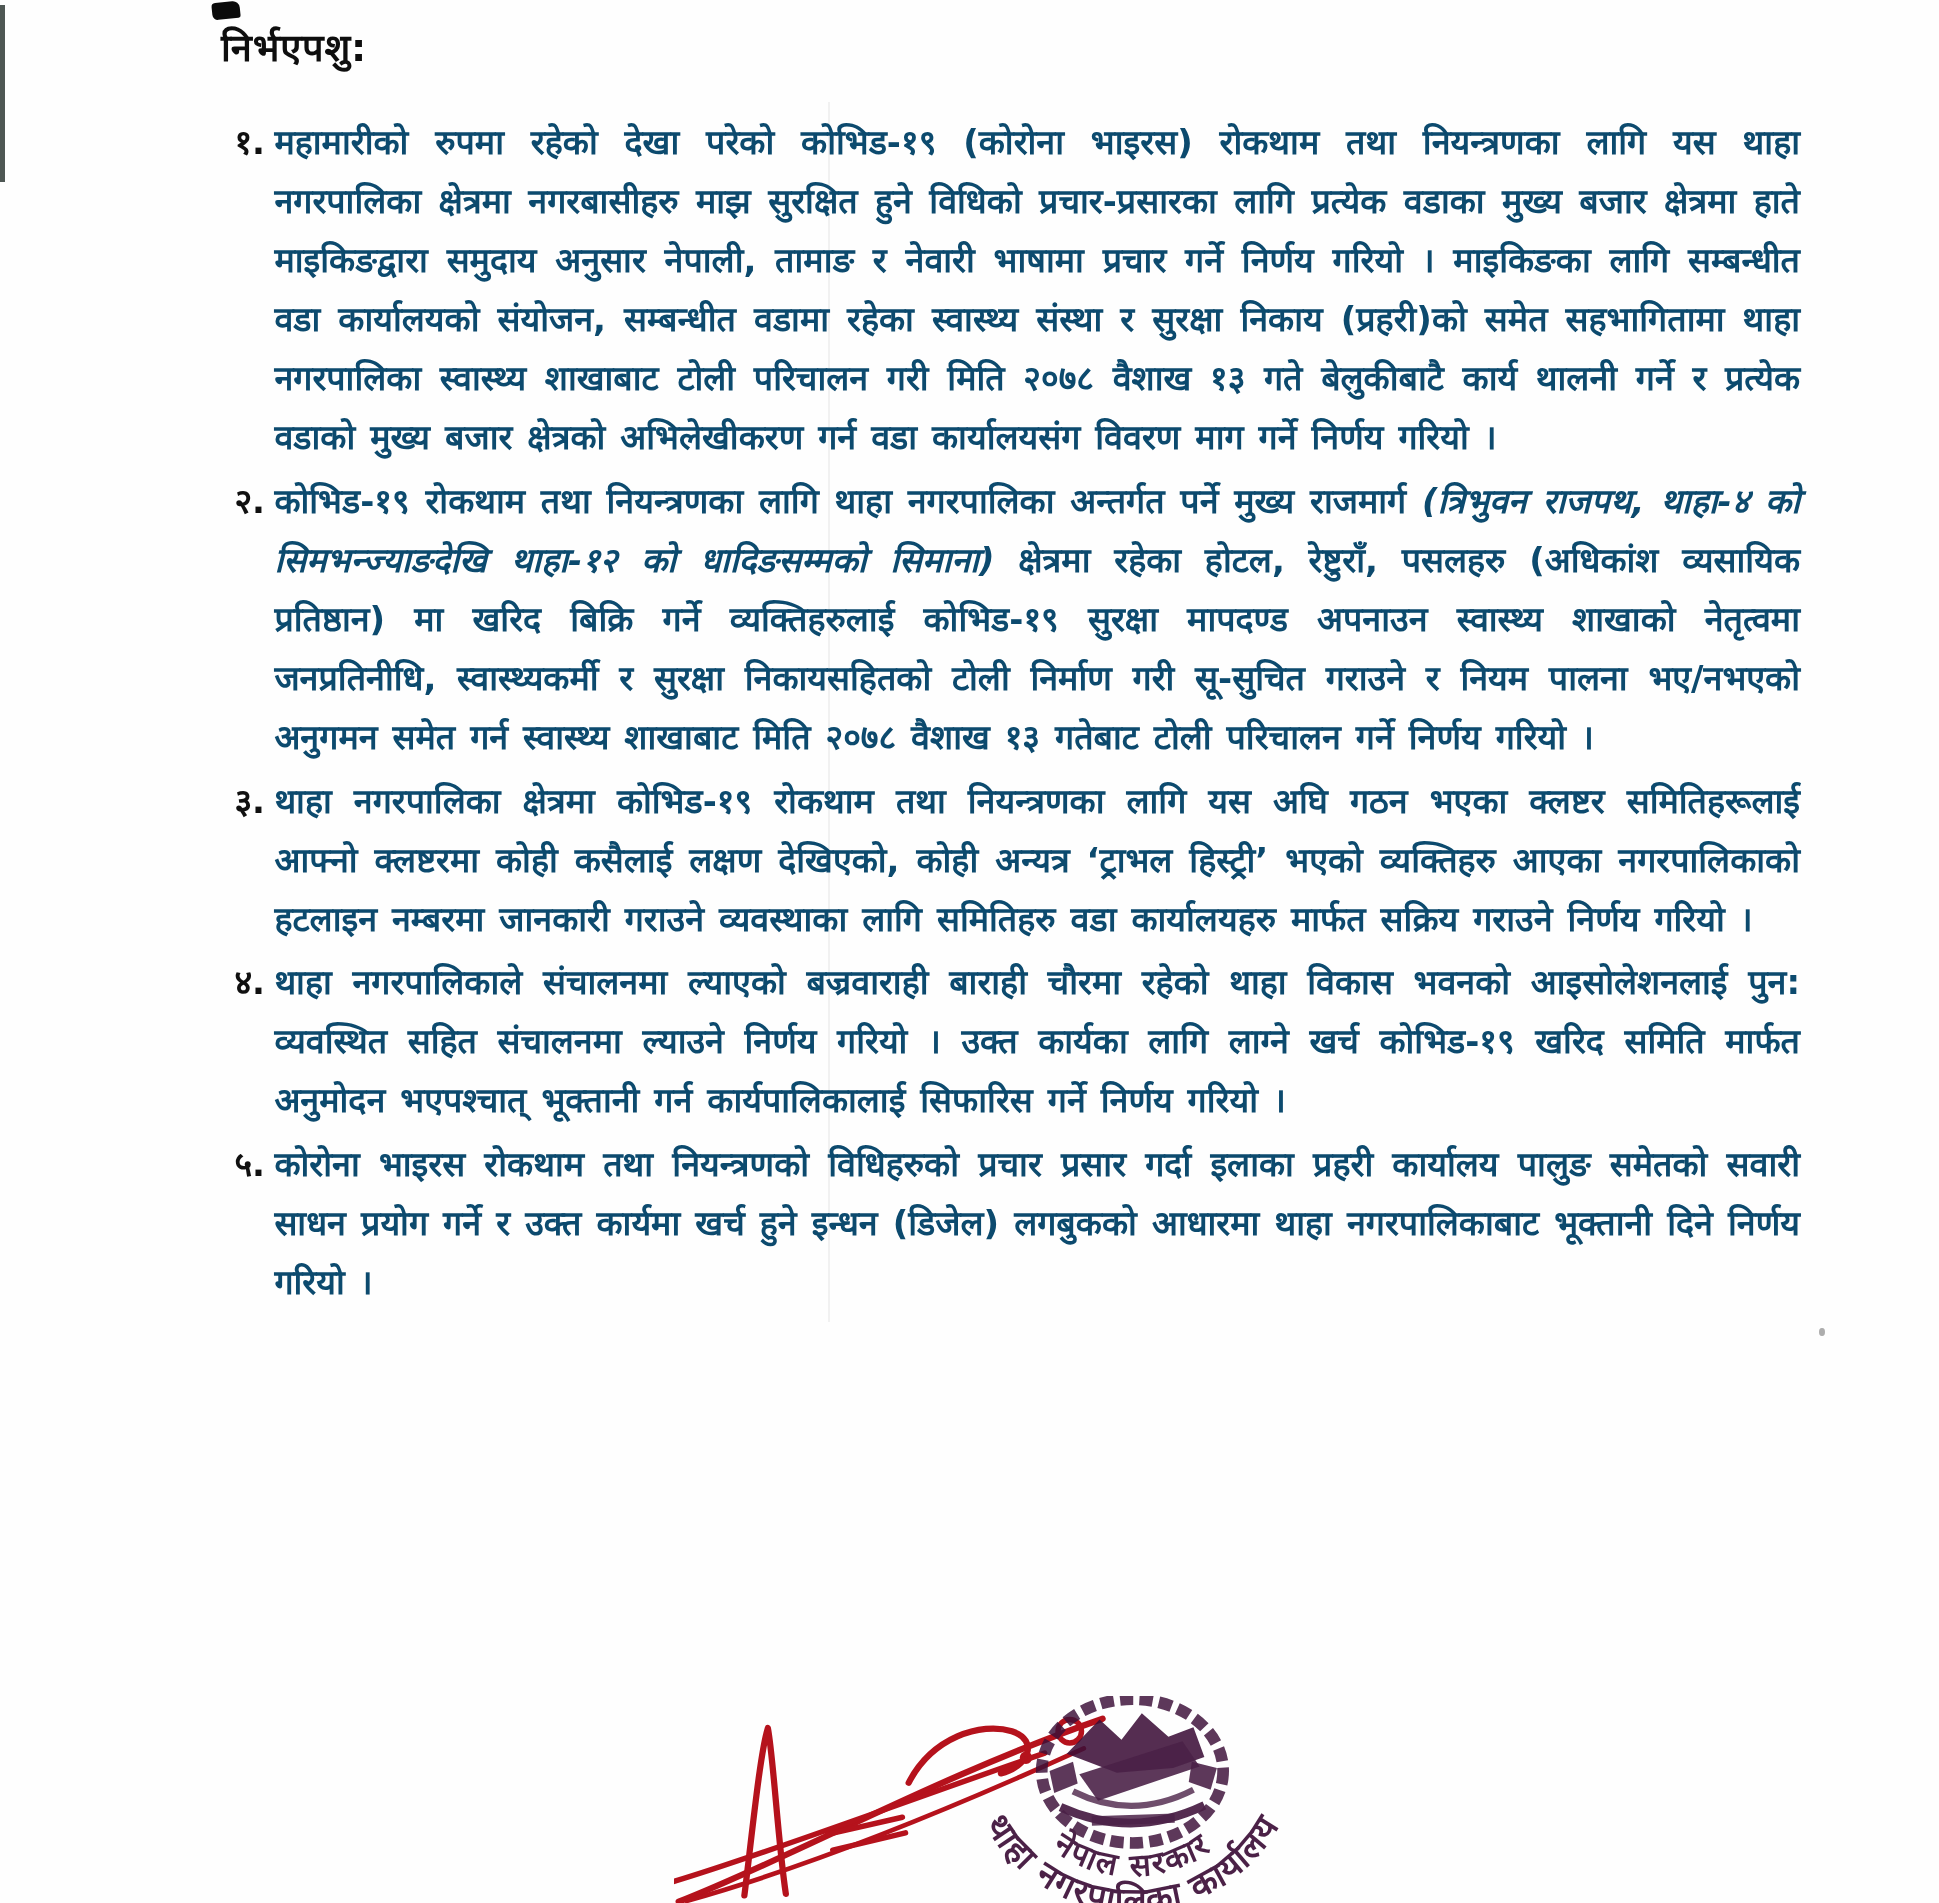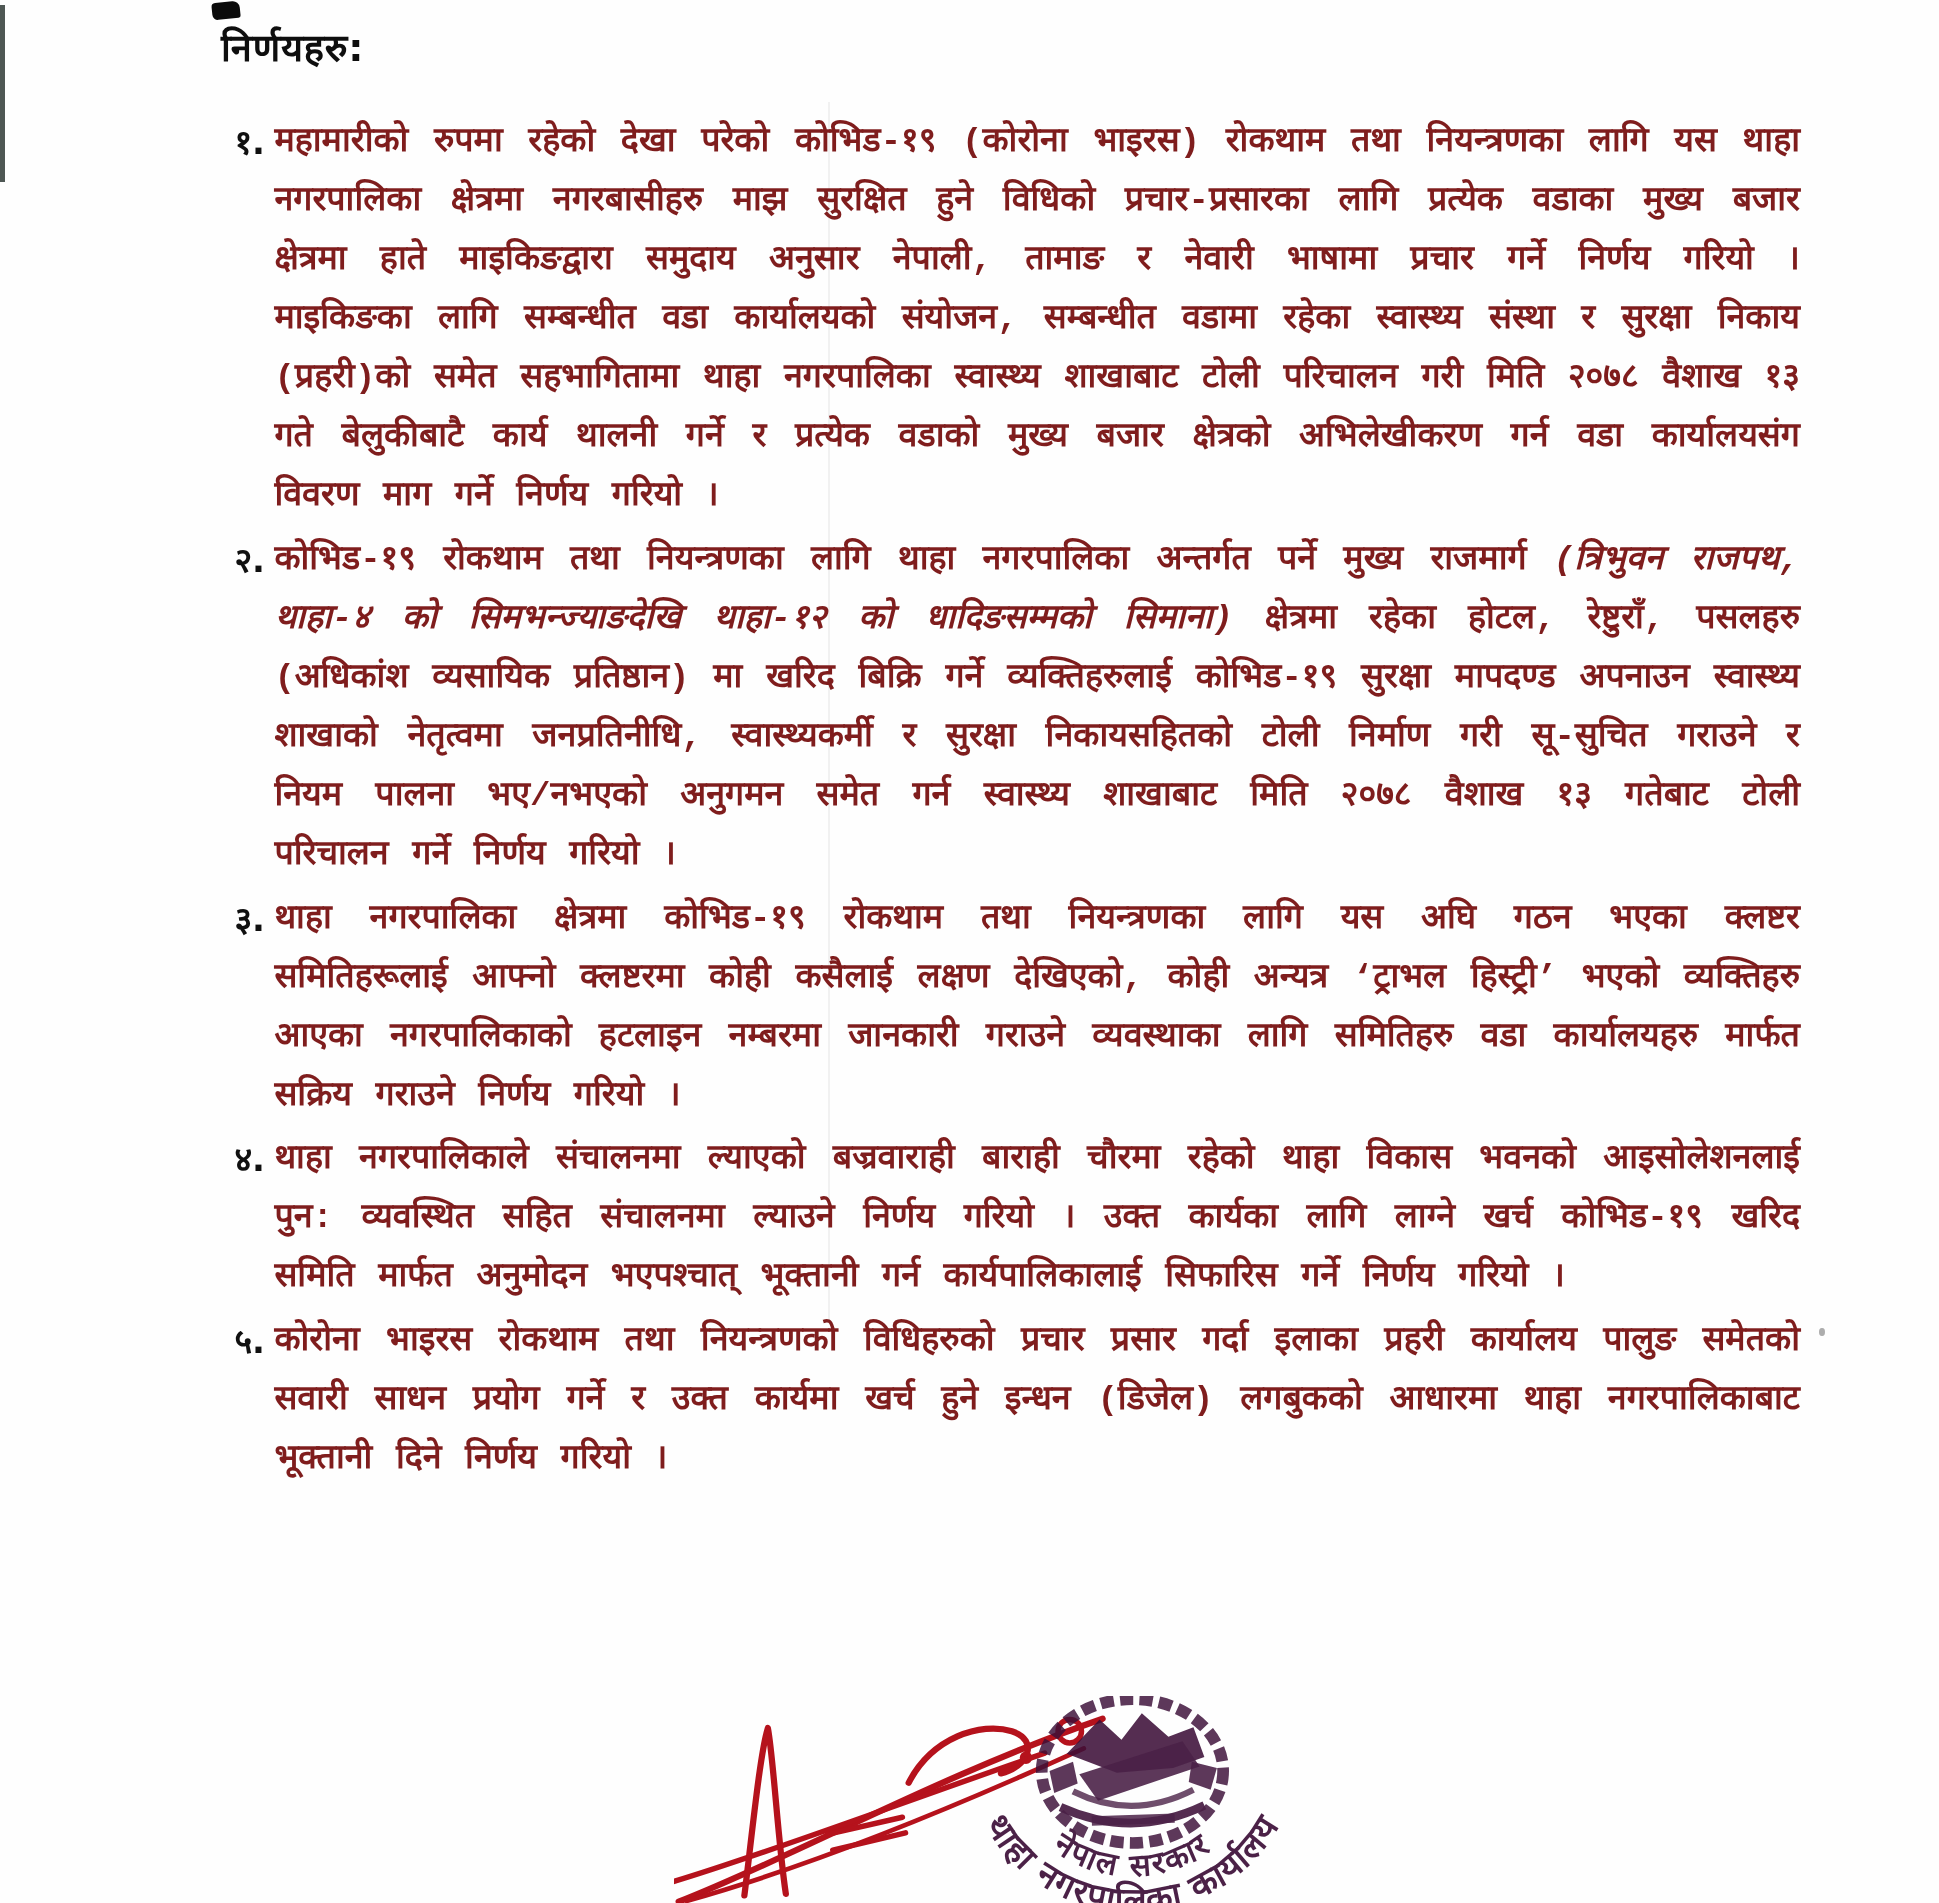--- a/index.html
+++ b/index.html
@@ -15,21 +15,21 @@
   .speck{position:absolute;left:1819px;top:1328px;width:5.5px;height:7.8px;background:#777;border-radius:50%;opacity:.6;}
 
   
   .doc{position:absolute;left:221px;top:20.3px;width:1579px;}
   .heading{
     font-size:38px;font-weight:bold;margin:0 0 41px 0;letter-spacing:0.8px;
     color:#0e0e0e;
   }
   .decision{display:flex;gap:9.4px;margin:0 0 4.7px 0;}
   .num{flex:0 0 44px;width:44px;font-size:34px;font-weight:600;line-height:59px;text-align:right;color:#101010;}
-  .txt{flex:1;font-size:34px;font-weight:600;line-height:59px;text-align:justify;color:#7f1d1d;word-spacing:3.1px;font-family:Liberation Mono, monospace;}
+  .txt{flex:1;font-size:34px;font-weight:600;line-height:59px;text-align:justify;color:#0c4a6e;word-spacing:3.1px;}
   .seg-n{font-weight:600;}
   .seg-b{font-weight:800;margin-top:25px;}
   .seg-bi{font-weight:700;font-style:italic;}
 
   
   .signature{position:absolute;left:674px;top:1707px;width:438px;height:197px;}
   .signature path,.signature circle{stroke:#b5121c;fill:none;stroke-linecap:round;stroke-linejoin:round;}
 
   
   .stamp{position:absolute;left:882px;top:1696px;width:504px;height:208px;overflow:hidden;opacity:.92;}
@@ -39,21 +39,21 @@
 </style>
 </head>
 <body>
 
 <div class="scan-edge"></div>
 <div class="ink-blot"></div>
 <div class="fold-line"></div>
 <div class="speck"></div>
 
 <div class="doc">
-  <div class="heading">निर्णयहरु:</div>
+  <div class="heading">निर्भएपशु:</div>
   <div>
   <div class="decision">
     <div class="num">१.</div>
     <div class="txt"><span class="seg-n">महामारीको रुपमा रहेको देखा परेको कोभिड-१९ (कोरोना भाइरस) रोकथाम तथा नियन्त्रणका लागि यस थाहा नगरपालिका क्षेत्रमा नगरबासीहरु माझ सुरक्षित हुने विधिको प्रचार-प्रसारका लागि प्रत्येक वडाका मुख्य बजार क्षेत्रमा हाते माइकिङद्वारा समुदाय अनुसार नेपाली, तामाङ र नेवारी भाषामा प्रचार गर्ने निर्णय गरियो । माइकिङका लागि सम्बन्धीत वडा कार्यालयको संयोजन, सम्बन्धीत वडामा रहेका स्वास्थ्य संस्था र सुरक्षा निकाय (प्रहरी)को समेत सहभागितामा थाहा नगरपालिका स्वास्थ्य शाखाबाट टोली परिचालन गरी मिति २०७८ वैशाख १३ गते बेलुकीबाटै कार्य थालनी गर्ने र प्रत्येक वडाको मुख्य बजार क्षेत्रको अभिलेखीकरण गर्न वडा कार्यालयसंग विवरण माग गर्ने निर्णय गरियो ।</span></div>
   </div>
 
   <div class="decision">
     <div class="num">२.</div>
     <div class="txt"><span class="seg-n">कोभिड-१९ रोकथाम तथा नियन्त्रणका लागि  थाहा नगरपालिका अन्तर्गत पर्ने मुख्य राजमार्ग </span><span class="seg-bi">(त्रिभुवन राजपथ, थाहा-४ को सिमभन्ज्याङदेखि थाहा-१२ को धादिङसम्मको सिमाना)</span><span class="seg-n"> क्षेत्रमा रहेका होटल, रेष्टुराँ, पसलहरु (अधिकांश व्यसायिक प्रतिष्ठान) मा खरिद बिक्रि गर्ने व्यक्तिहरुलाई कोभिड-१९ सुरक्षा मापदण्ड अपनाउन स्वास्थ्य शाखाको नेतृत्वमा जनप्रतिनीधि, स्वास्थ्यकर्मी र सुरक्षा निकायसहितको टोली निर्माण गरी सू-सुचित गराउने र नियम पालना भए/नभएको अनुगमन समेत गर्न स्वास्थ्य शाखाबाट मिति २०७८ वैशाख १३ गतेबाट टोली परिचालन गर्ने निर्णय गरियो ।</span></div>
   </div>

